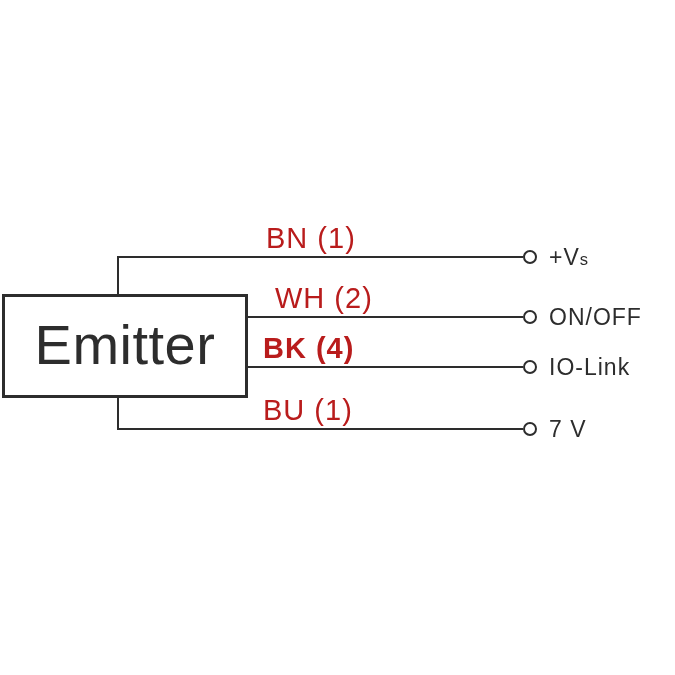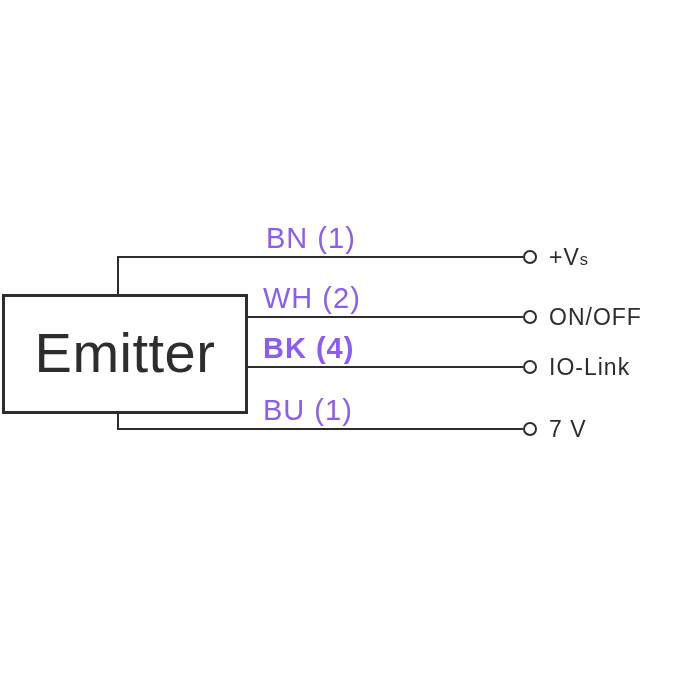--- a/index.html
+++ b/index.html
@@ -15,21 +15,21 @@
     font-family: "Liberation Sans", sans-serif;
     color: #2d2d2d;
     overflow: hidden;
   }
   
   .emitter-box {
     position: absolute;
     left: 2px;
     top: 294px;
     width: 246px;
-    height: 120px;
+    height: 104px;
     border: 3px solid #2d2d2d;
     box-sizing: border-box;
     background: #ffffff;
     display: flex;
     align-items: center;
     justify-content: center;
     z-index: 2;
   }
   .emitter-label {
     font-size: 56px;
@@ -72,24 +72,24 @@
   .term-4 { left: 523px; top: 422px; }
 
   
   .wire-label {
     position: absolute;
     font-size: 29px;
     line-height: 34px;
     height: 34px;
     letter-spacing: 1px;
     white-space: nowrap;
-    color: #8b5cf6;
+    color: #b91c1c;
   }
   .lbl-bn { left: 266px; top: 221px; }
-  .lbl-wh { left: 263px; top: 281px; }
+  .lbl-wh { left: 275px; top: 281px; }
   .lbl-bk { left: 263px; top: 331px; font-weight: bold; }
   .lbl-bu { left: 263px; top: 393px; }
 
   
   .terminal-label {
     position: absolute;
     left: 549px;
     font-size: 23px;
     line-height: 34px;
     height: 34px;

